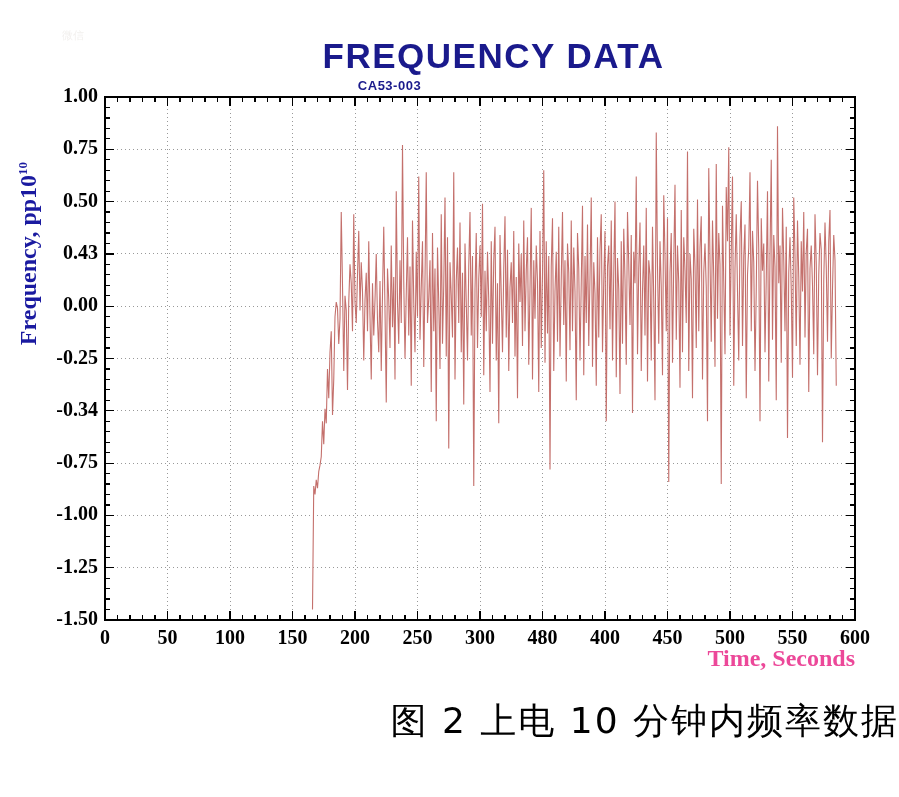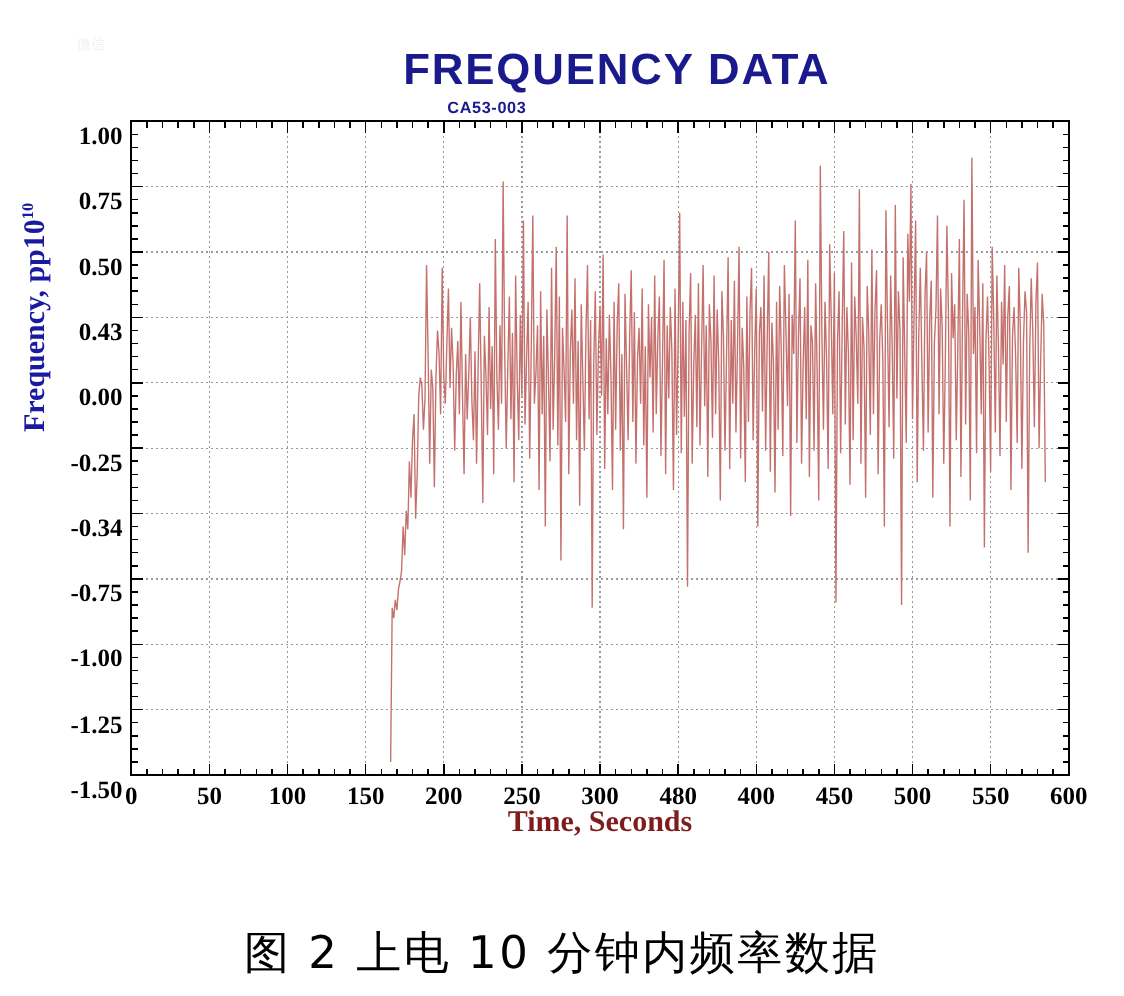--- a/index.html
+++ b/index.html
@@ -42,47 +42,45 @@
     transform-origin:center center;
     font-family:"Liberation Serif", serif;
     font-weight:bold;
     font-size:24px;
     color:#1a1aa0;
     white-space:nowrap;
   }
   .ylabel sup{font-size:13px;vertical-align:super;}
   .xlabel{
     position:absolute;left:105px;top:645px;width:750px;
-    text-align:center;
+    text-align:right;
     font-family:"Liberation Serif", serif;
     font-weight:bold;
     font-size:24px;
-    color:#7f1d1d;
+    color:#ec4899;
     white-space:nowrap;
   }
   .caption{
     position:absolute;left:0;top:697px;width:899px;
-    text-align:center;
+    text-align:right;
     font-family:"DejaVu Sans", sans-serif;
     font-size:36px;
     color:#000000;
     letter-spacing:2px;
     white-space:nowrap;
-    margin-top:41px;
   }
   .ytick{
     position:absolute;
     right:0;
     text-align:left;
     font-family:"Liberation Serif", serif;
     font-weight:bold;
     font-size:20px;
     color:#000;
     white-space:nowrap;
-    margin-top:14px;
   }
   .ytickwrap{position:absolute;left:20px;width:78px;}
   .xtick{
     position:absolute;
     text-align:center;
     font-family:"Liberation Serif", serif;
     font-weight:bold;
     font-size:20px;
     color:#000;
     white-space:nowrap;

